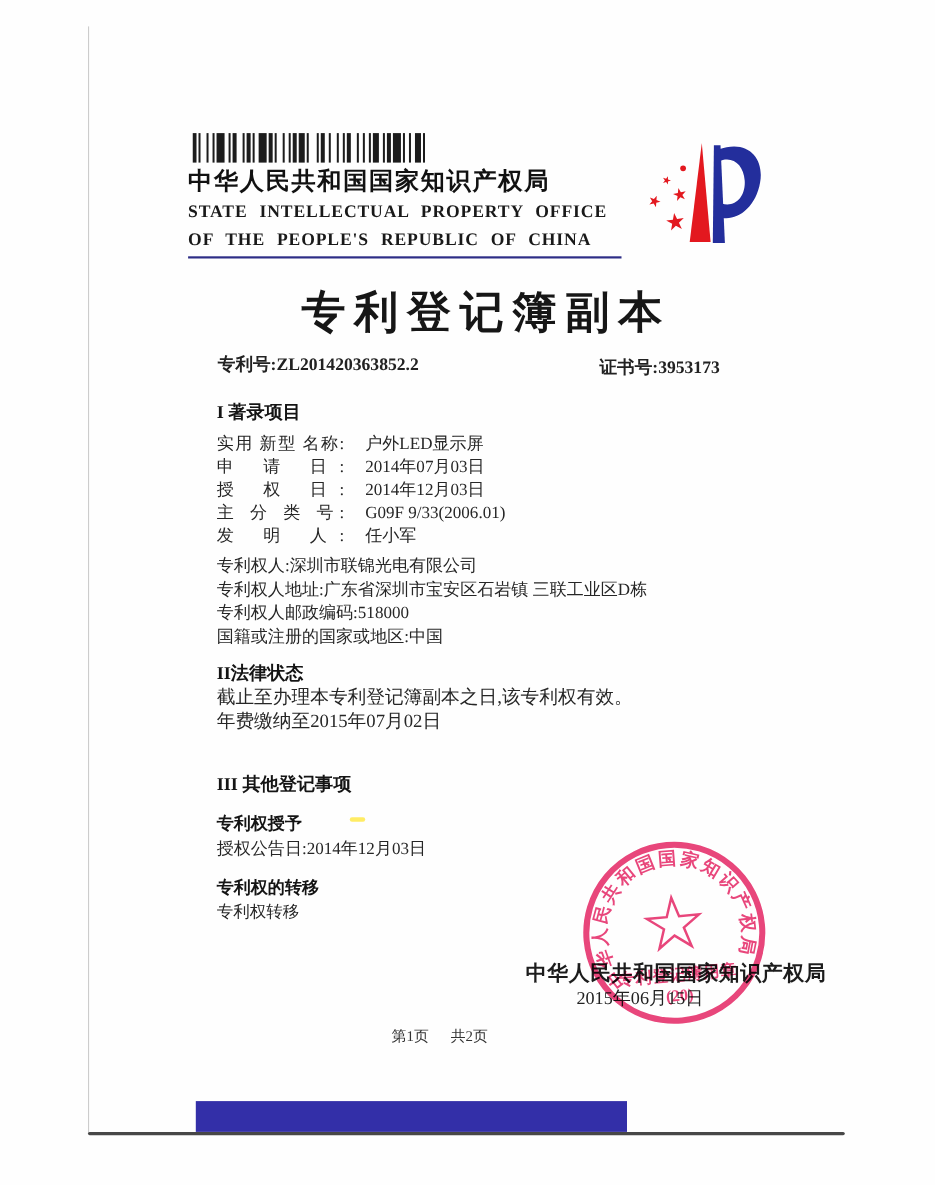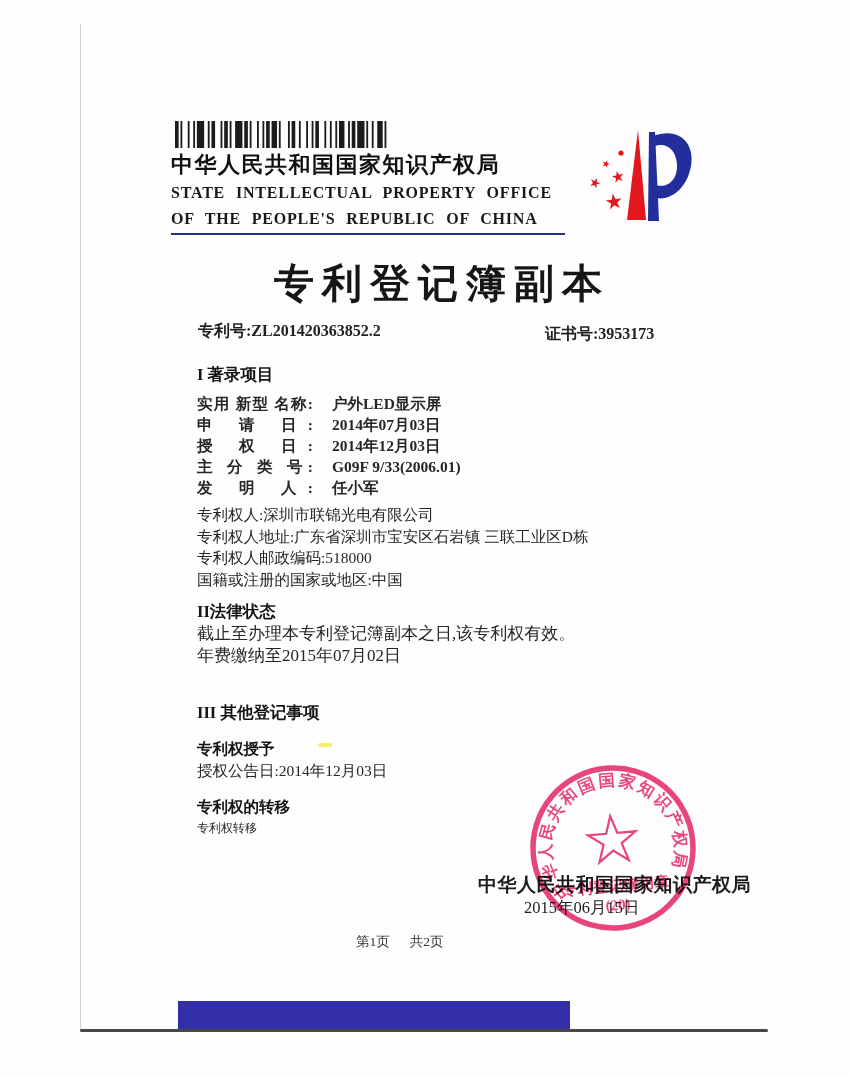--- a/index.html
+++ b/index.html
@@ -22,33 +22,33 @@
   .office-en2{top:210px;}
   .hdr-rule{left:171px;top:233px;width:394px;height:2px;background:#2d2d86;}
   .logo{left:568px;top:124px;width:130px;height:110px;}
   
   .doc-title{left:202px;top:256px;width:480px;text-align:center;font-size:40px;letter-spacing:8px;color:#161616;font-weight:600;}
   .patent-no{left:198px;top:321px;font-size:16px;font-weight:600;color:#222;}
   .cert-no{left:545px;top:324px;font-size:16px;font-weight:600;color:#222;}
   
   .sec-head{font-size:16.5px;font-weight:bold;color:#141414;}
   .s1-head{left:197px;top:364px;}
-  .fields{left:197px;top:393px;width:420px;font-size:15.5px;font-weight:bold;}
+  .fields{left:197px;top:393px;width:420px;font-size:15.5px;}
   .f-row{position:relative;height:21px;line-height:21px;}
   .f-label{display:inline-block;width:116px;text-align:justify;text-align-last:justify;}
   .f-value{position:absolute;left:135px;top:0;white-space:nowrap;}
   .holder{left:197px;top:504px;font-size:15.5px;line-height:21.5px;}
   .s2-head{left:197px;top:601px;}
   .s2-lines{left:197px;top:623px;font-size:17px;line-height:22px;}
   .s3-head{left:197px;top:702px;}
   .sub-head{font-size:15.5px;font-weight:bold;color:#141414;}
   .s3-sub1{left:197px;top:739px;}
   .s3-line1{left:197px;top:761px;font-size:15.5px;}
   .s3-sub2{left:197px;top:797px;}
-  .s3-line2{left:197px;top:820px;font-size:12px;}
+  .s3-line2{left:197px;top:820px;font-size:15px;}
   .hl-mark{left:318px;top:743px;width:14px;height:4px;background:#ffe94a;opacity:.85;border-radius:2px;}
   
   .sig-office{left:478px;top:872px;font-size:19px;font-weight:bold;letter-spacing:.5px;color:#1c1c1c;}
   .sig-date{left:524px;top:897px;font-size:16.5px;color:#222;}
   .seal{left:526px;top:761px;width:174px;height:174px;mix-blend-mode:multiply;opacity:.9;transform:rotate(-5deg);}
   .seal text{font-family:"Liberation Serif","DejaVu Serif",serif;}
   
   .page-footer{left:356px;top:933px;font-size:13.5px;color:#333;display:flex;gap:20px;}
 </style>
 </head>

